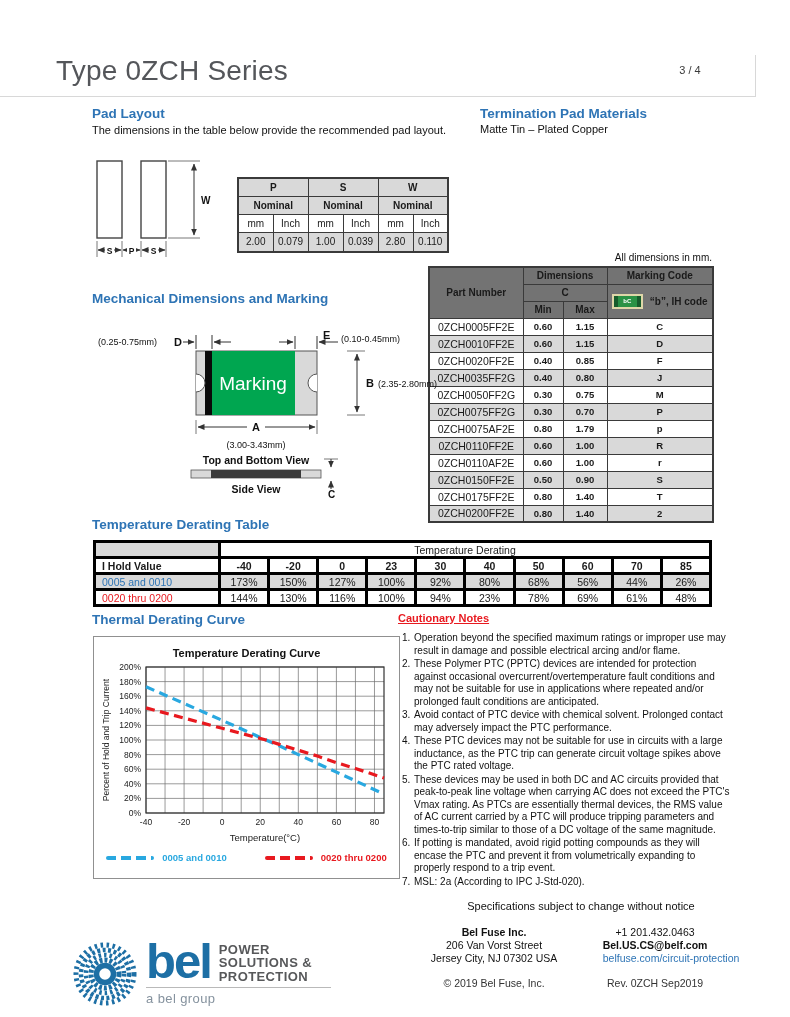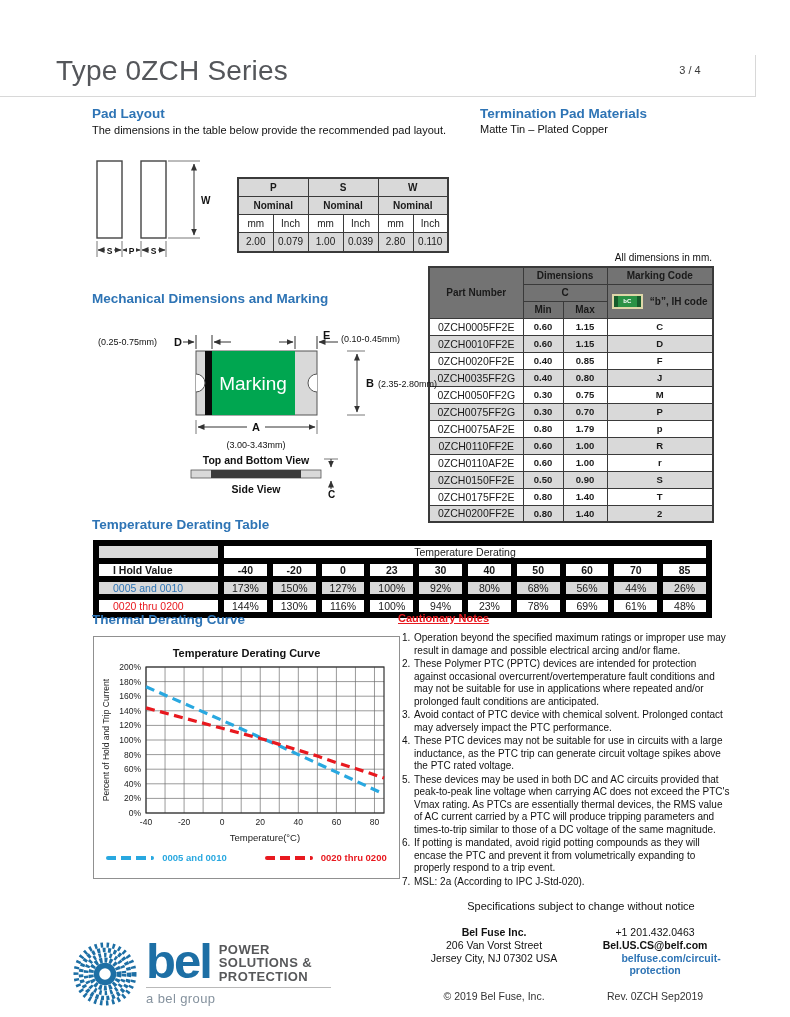--- a/index.html
+++ b/index.html
@@ -48,25 +48,25 @@
   .chip { display:inline-block; width:31px; height:15px; background:#2a9245; border:2px solid #ded7a8;
           box-shadow:inset 4px 0 0 #175c2c, inset -4px 0 0 #175c2c;
           color:#fff; font-size:6px; line-height:11px; text-align:center; font-weight:bold; }
 
   
   .mech-diagram { position:absolute; left:95px; top:328px; }
 
   
   .derate-table { position:absolute; left:93px; top:540px; width:619px; table-layout:fixed;
                   font-size:10.5px; text-align:center; border:2px solid #3a3a3a; }
-  .derate-table td, .derate-table th { border:6px solid #000000; height:16px; font-weight:400; }
+  .derate-table td, .derate-table th { border:3px solid #000000; height:16px; font-weight:400; }
   .derate-table .corner { background:#d9d9d9; }
   .derate-table .span-hdr { font-weight:400; }
   .derate-table .hdr-row td { font-weight:bold; }
-  .derate-table .rowlabel { text-align:left; padding-left:14px; font-weight:400; }
+  .derate-table .rowlabel { text-align:left; padding-left:6px; font-weight:400; }
   .derate-table tr.alt td { background:#d9d9d9; }
 
   
   .chart-box { position:absolute; left:93px; top:636px; width:307px; height:243px;
                border:1px solid #909090; background:#fff; padding:6px 4px 0 4px; }
   .chart-title { text-align:center; font-size:11px; font-weight:bold; color:#111; margin:4px 0 2px 0; }
   .legend-row { display:flex; justify-content:center; gap:38px; margin-top:1px; }
   .legend-item { display:flex; align-items:center; gap:8px; }
   .legend-dash { display:inline-block; width:48px; height:4px; border-radius:2px; }
   .legend-label { font-size:9.5px; font-weight:bold; }
@@ -85,21 +85,21 @@
   .logo-tag { margin-left:8px; margin-top:2px; font-size:13px; font-weight:bold; color:#57585a; line-height:1.02; letter-spacing:.4px; }
   .logo-rule { width:185px; border-top:1px solid #b9b9b9; margin:4px 0 3px 0; }
   .logo-sub { font-size:13px; color:#85929e; letter-spacing:.4px; }
 
   .footer-right { position:absolute; left:420px; top:900px; width:322px; }
   .specs-notice { text-align:center; font-size:11px; color:#111; margin-bottom:14px; }
   .contact-row { display:flex; }
   .contact-col1 { width:46%; text-align:center; font-size:10.5px; line-height:1.22; color:#111; }
   .contact-col2 { width:54%; text-align:center; font-size:10.5px; line-height:1.22; color:#111; }
   .bold { font-weight:bold; }
-  .link { color:#2e74b5; font-weight:bold; text-decoration:none;margin-left:32px; }
+  .link { color:#2e74b5; font-weight:normal; text-decoration:none;margin-left:32px; }
   .foot-bottom { display:flex; margin-top:13px; }
   .foot-bottom .c1 { width:46%; text-align:center; font-size:10.5px; color:#333; }
   .foot-bottom .c2 { width:54%; text-align:center; font-size:10.5px; color:#333; }
 
   svg text { font-family:"Liberation Sans", sans-serif; }
 </style>
 </head>
 <body>
 
 <div class="page">

